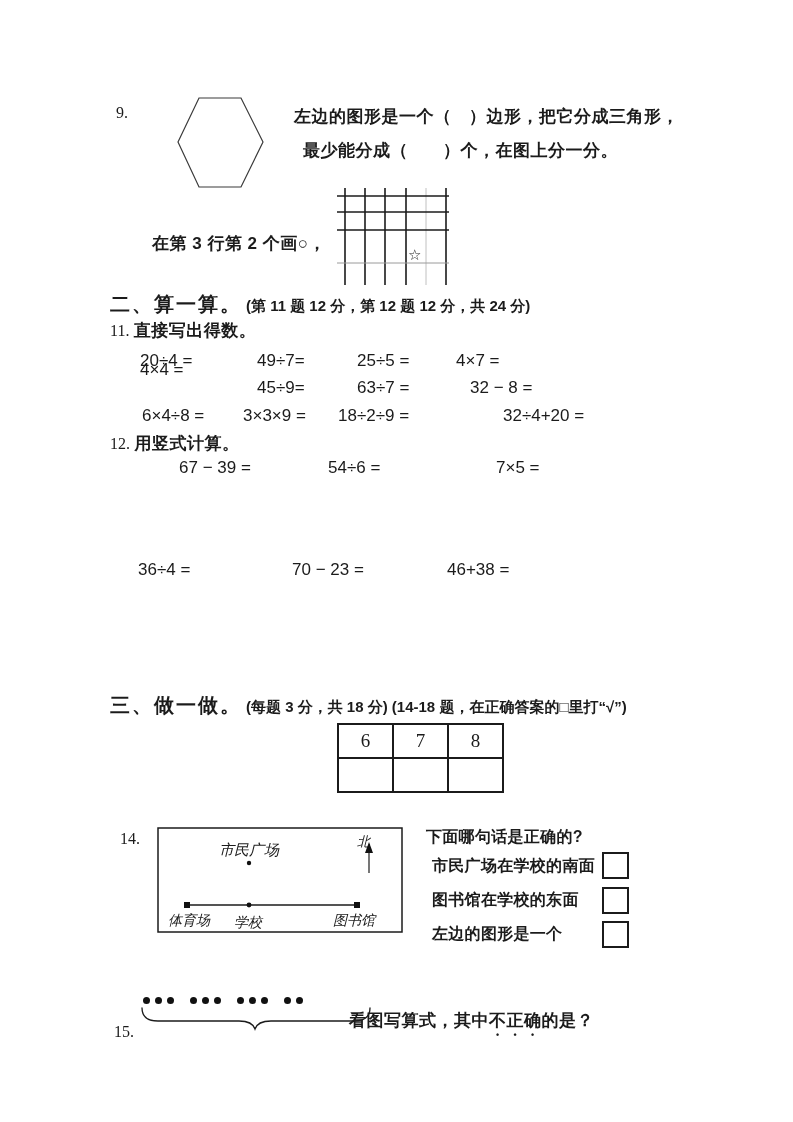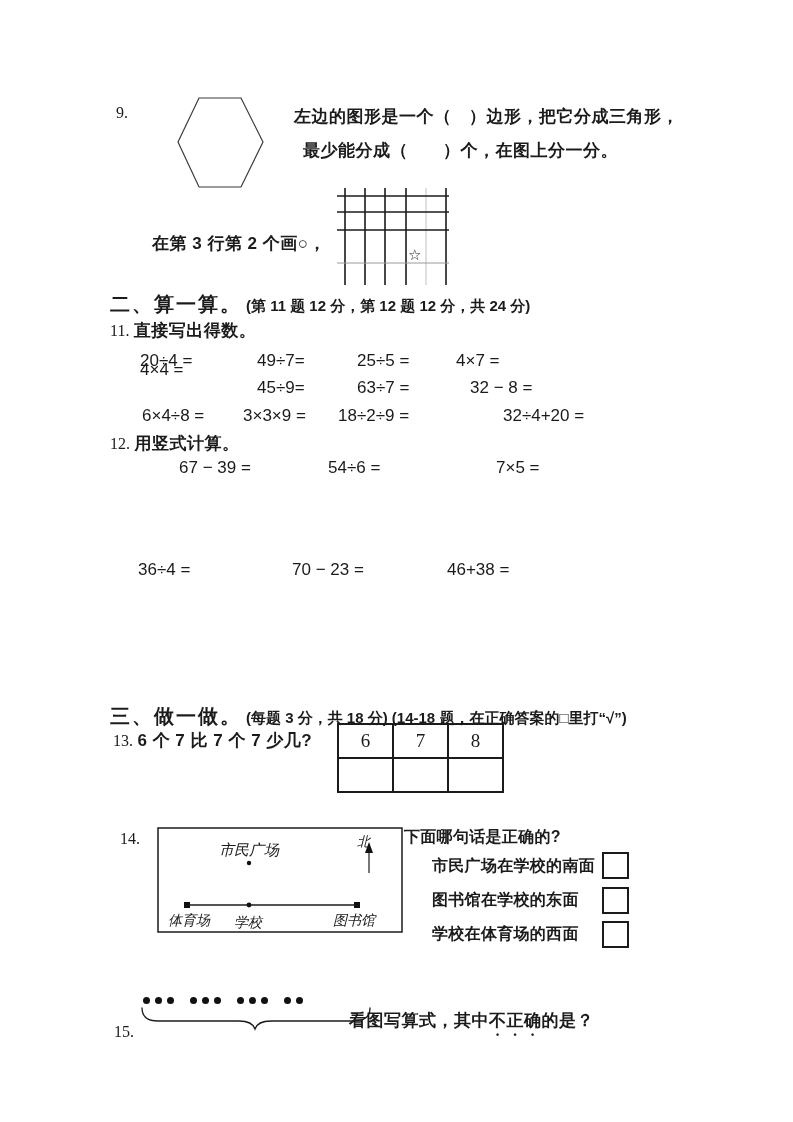--- a/index.html
+++ b/index.html
@@ -84,27 +84,24 @@
   </div>
 
   <div class="abs eq" style="left:143px;top:458px;margin-left:36px;">67 − 39 =</div>
   <div class="abs eq" style="left:328px;top:458px;">54÷6 =</div>
   <div class="abs eq" style="left:496px;top:458px;">7×5 =</div>
 
   <div class="abs eq" style="left:138px;top:560px;">36÷4 =</div>
   <div class="abs eq" style="left:292px;top:560px;">70 − 23 =</div>
   <div class="abs eq" style="left:447px;top:560px;">46+38 =</div>
 
-  <div class="abs sec" style="left:110px;top:692px;margin-top:11px;">
+  <div class="abs sec" style="left:110px;top:692px;">
     <span class="sec-title">三、做一做。</span><span class="sec-note">(每题 3 分，共 18 分) (14-18 题，在正确答案的□里打“√”)</span>
   </div>
 
-  <div class="abs" style="left:113px;top:729px;">
-    <span class="num">13.</span>  <span class="cn">6 个 7 比 7 个 7 少几?</span>
-  </div>
 
   <table class="abs q13table" style="left:337px;top:723px;">
     <tbody>
         <tr>
       <td>6</td>
       <td>7</td>
       <td>8</td>
     </tr>
     <tr>
       <td></td>
@@ -125,29 +122,29 @@
     <polygon points="212,15 208,26 216,26" fill="#111"></polygon>
     <line x1="30" y1="78" x2="200" y2="78" stroke="#1b1b1b" stroke-width="1.4"></line>
     <rect x="27" y="75" width="6" height="6" fill="#111"></rect>
     <circle cx="92" cy="78" r="2.4" fill="#111"></circle>
     <rect x="197" y="75" width="6" height="6" fill="#111"></rect>
     <text x="11" y="98" font-size="14" class="hand">体育场</text>
     <text x="77" y="100" font-size="14" class="hand">学校</text>
     <text x="176" y="98" font-size="14" class="hand">图书馆</text>
   </svg>
 
-  <div class="abs cn-sm" style="left:404px;top:827px;">下面哪句话是正确的?</div>
+  <div class="abs cn-sm" style="left:426px;top:827px;">下面哪句话是正确的?</div>
 
   <div class="abs cn-sm" style="left:432px;top:856px;">市民广场在学校的南面</div>
   <div class="abs checkbox" style="left:602px;top:852px;"></div>
 
   <div class="abs cn-sm" style="left:432px;top:890px;">图书馆在学校的东面</div>
   <div class="abs checkbox" style="left:602px;top:887px;"></div>
 
-  <div class="abs cn-sm" style="left:432px;top:924px;">学校在体育场的西面</div>
+  <div class="abs cn-sm" style="left:432px;top:924px;">左边的图形是一个</div>
   <div class="abs checkbox" style="left:602px;top:921px;"></div>
 
   <div class="abs num" style="left:114px;top:991px;margin-top:32px;">15.</div>
 
   <div class="abs dotrow" style="left:143px;top:997px;" id="q15-dots">
       <span class="dotgroup">
         <span class="dot"></span>
         <span class="dot"></span>
         <span class="dot"></span>
       </span>

